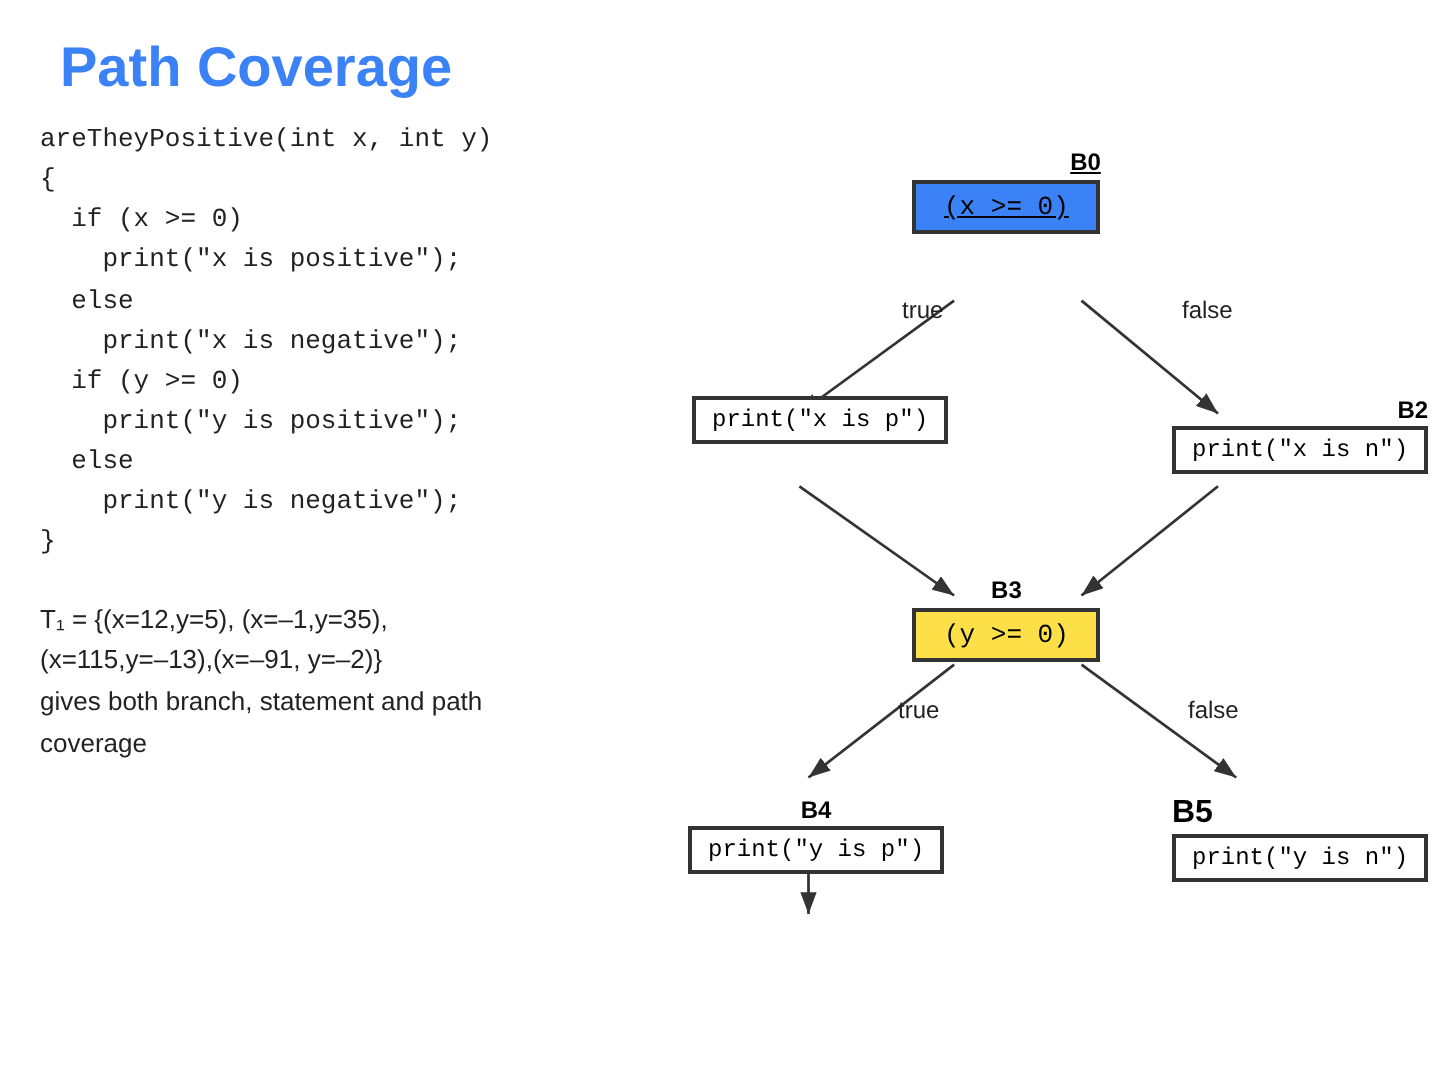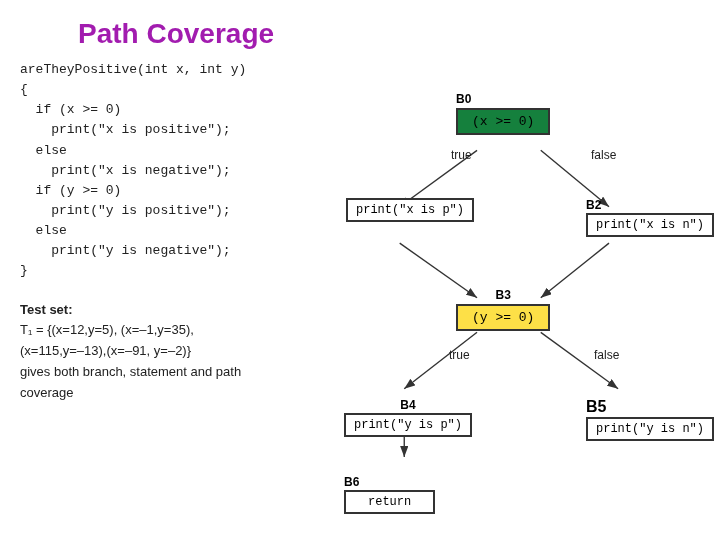--- a/index.html
+++ b/index.html
@@ -8,23 +8,22 @@
       font-family: Arial, sans-serif;
       width: 720px;
       height: 540px;
       overflow: hidden;
       position: relative;
     }
 
     .page-title {
       font-size: 28px;
       font-weight: bold;
-      color: #a21caf;
+      color: #3b82f6;
       padding: 18px 30px 10px 30px;
-      margin-left: 48px;
     }
 
     .content-area {
       display: flex;
       flex-direction: row;
       padding: 0 20px;
       gap: 36px;
     }
 
     .code-section {
@@ -86,21 +85,20 @@
   if (x &gt;= 0)
     print("x is positive");
   else
     print("x is negative");
   if (y &gt;= 0)
     print("y is positive");
   else
     print("y is negative");
 }</pre>
     <div class="test-set">
-      <div class="test-title">Test set:</div>
       <div>T₁ = {(x=12,y=5), (x=–1,y=35),</div>
       <div>(x=115,y=–13),(x=–91, y=–2)}</div>
       <div>gives both branch, statement and path</div>
       <div>coverage</div>
     </div>
   </div>
 
   <div class="diagram-section">
 
     <svg class="arrows" viewBox="0 0 400 430">
@@ -119,34 +117,34 @@
       <line x1="300" y1="180" x2="225" y2="240" stroke="#333" stroke-width="1.5" marker-end="url(#arrowhead)"></line>
 
       <line x1="155" y1="278" x2="75" y2="340" stroke="#333" stroke-width="1.5" marker-end="url(#arrowhead)"></line>
 
       <line x1="225" y1="278" x2="310" y2="340" stroke="#333" stroke-width="1.5" marker-end="url(#arrowhead)"></line>
 
       <line x1="75" y1="380" x2="75" y2="415" stroke="#333" stroke-width="1.5" marker-end="url(#arrowhead)"></line>
 
     </svg>
 
-    <div style="position:absolute; top:32px; left:120px; text-align:left;">
+    <div style="position:absolute; top:14px; left:120px; text-align:right;text-decoration:underline;">
       <div style="font-family:Arial;font-size:12px;font-weight:bold;margin-bottom:2px;">B0</div>
-      <div style="border:2px solid #333;padding:4px 14px;font-family:'Courier New',monospace;font-size:13px;background:#15803d;">(x &gt;= 0)</div>
+      <div style="border:2px solid #333;padding:4px 14px;font-family:'Courier New',monospace;font-size:13px;background:#3b82f6;">(x &gt;= 0)</div>
     </div>
 
     <div class="edge-label" style="top:88px; left:115px;">true</div>
 
     <div class="edge-label" style="top:88px; left:255px;">false</div>
 
     <div style="position:absolute; top:138px; left:10px; text-align:left;">
       <div style="border:2px solid #333;padding:3px 8px;font-family:'Courier New',monospace;font-size:12px;background:#fff;white-space:nowrap;">print("x is p")</div>
     </div>
 
-    <div style="position:absolute; top:138px; left:250px; text-align:left;">
+    <div style="position:absolute; top:138px; left:250px; text-align:right;">
       <div style="font-family:Arial;font-size:12px;font-weight:bold;margin-bottom:1px;">B2</div>
       <div style="border:2px solid #333;padding:3px 8px;font-family:'Courier New',monospace;font-size:12px;background:#fff;white-space:nowrap;">print("x is n")</div>
     </div>
 
     <div style="position:absolute; top:228px; left:120px; text-align:center;">
       <div style="font-family:Arial;font-size:12px;font-weight:bold;margin-bottom:2px;text-align:center;">B3</div>
       <div style="border:2px solid #333;padding:4px 14px;font-family:'Courier New',monospace;font-size:13px;background:#fde047;">(y &gt;= 0)</div>
     </div>
 
     <div class="edge-label" style="top:288px; left:113px;">true</div>
@@ -156,19 +154,15 @@
     <div style="position:absolute; top:338px; left:8px; text-align:center;">
       <div style="font-family:Arial;font-size:12px;font-weight:bold;margin-bottom:1px;">B4</div>
       <div style="border:2px solid #333;padding:3px 8px;font-family:'Courier New',monospace;font-size:12px;background:#fff;white-space:nowrap;">print("y is p")</div>
     </div>
 
     <div style="position:absolute; top:338px; left:250px; text-align:left;">
       <div style="font-family:Arial;font-size:16px;font-weight:bold;margin-bottom:1px;">B5</div>
       <div style="border:2px solid #333;padding:3px 8px;font-family:'Courier New',monospace;font-size:12px;background:#fff;white-space:nowrap;">print("y is n")</div>
     </div>
 
-    <div style="position:absolute; top:415px; left:8px; text-align:left;">
-      <div style="font-family:Arial;font-size:12px;font-weight:bold;margin-bottom:1px;">B6</div>
-      <div style="border:2px solid #333;padding:3px 22px;font-family:'Courier New',monospace;font-size:12px;background:#fff;white-space:nowrap;">return</div>
-    </div>
 
   </div>
 </div>
 
 </body></html>

